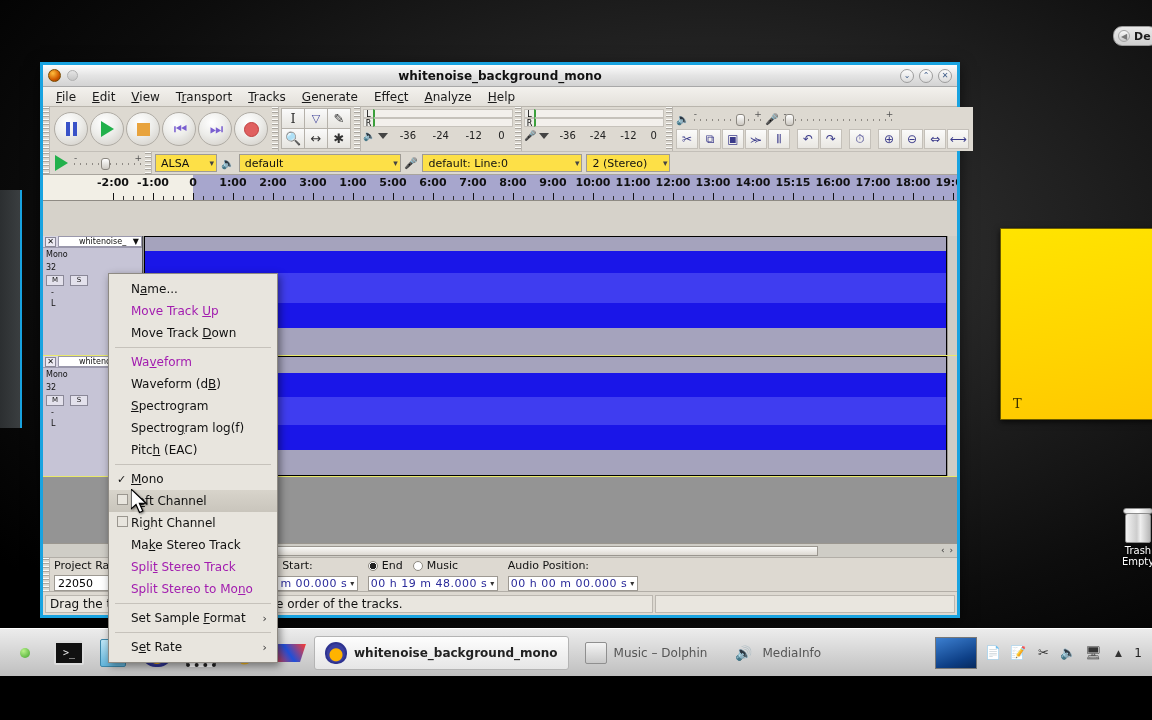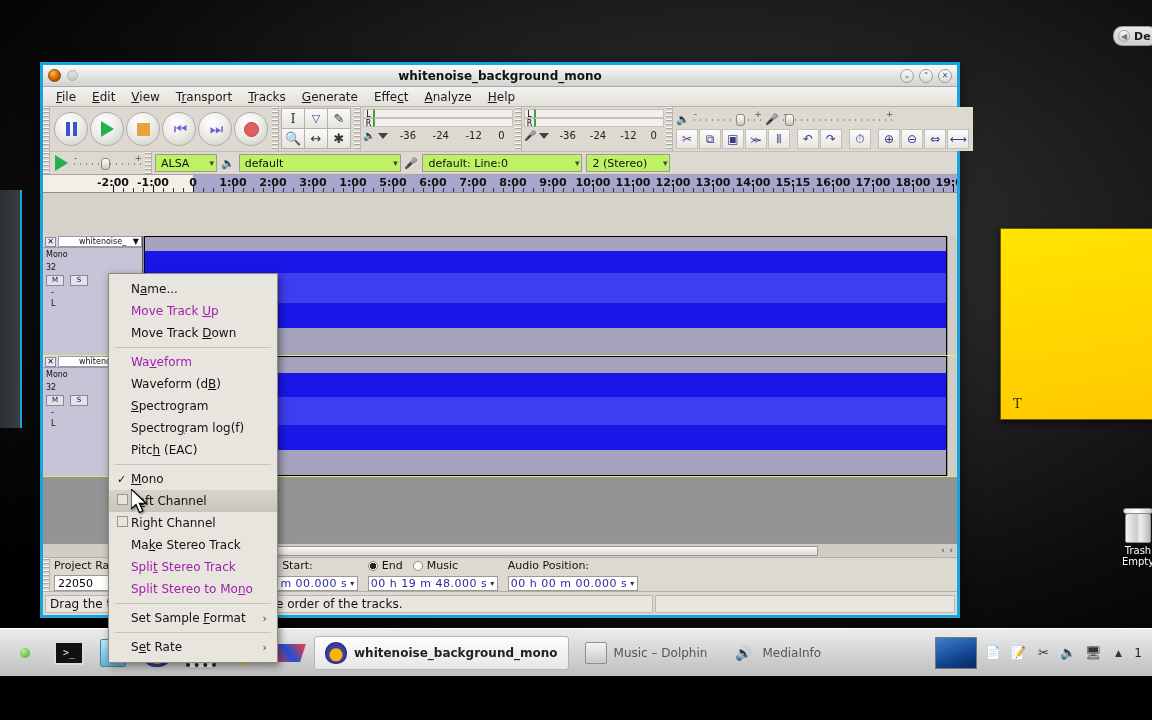--- a/index.html
+++ b/index.html
@@ -149,28 +149,28 @@
   .slider .thumb { position:absolute; top:4px; width:9px;height:12px;border-radius:3px;
     background:linear-gradient(180deg,#fff,#cdc9c2); border:1px solid #8b8780; }
   .slider .pm { position:absolute; top:-1px; font-size:9px; color:#555; }
 
   
   .ebtn { width:22px;height:20px;border:1px solid #c4c0b9;background:linear-gradient(180deg,#fbfbfa,#e9e7e2);
     display:flex;align-items:center;justify-content:center; font-size:12px; color:#3a3a8a; margin-right:1px; }
 
   
   .dev-sel {
-    height:18px; background:#bef264; border:1px solid #9f9b94;
+    height:18px; background:#fde047; border:1px solid #9f9b94;
     display:flex;align-items:center; padding:0 2px 0 5px; font-size:11px; color:#111;
   }
   .dev-sel .cv { margin-left:auto; color:#444; font-size:9px; padding-left:5px; }
 
   
   #ruler {
-    height:19px; position:relative; background:#f2efe6; overflow:hidden;
+    height:27px; position:relative; background:#f2efe6; overflow:hidden;
     border-bottom:1px solid #8f8b84; border-top:1px solid #a8a49d;
   }
   #ruler .zerofill { position:absolute; left:150px; top:0; bottom:0; right:0; background:#a7a6cd; }
   #ruler .tick { position:absolute; bottom:0; width:1px; height:4px; background:#333; }
   #ruler .tickm { position:absolute; bottom:0; width:1px; height:7px; background:#111; }
   #ruler .lab { position:absolute; top:1px; font-size:11px; font-weight:bold; color:#111; transform:translateX(-50%); white-space:nowrap; }
 
   
   #trackarea { position:absolute; left:0; right:0; top:171px; bottom:68px; background:#949494; overflow:hidden; }
   .track { position:relative; margin:0; }

